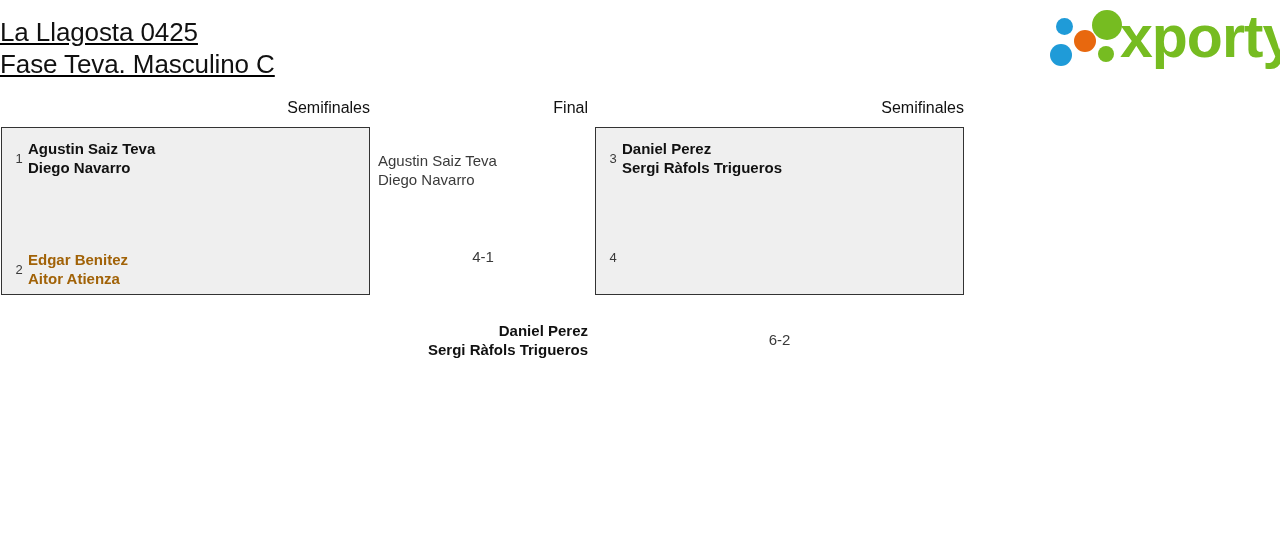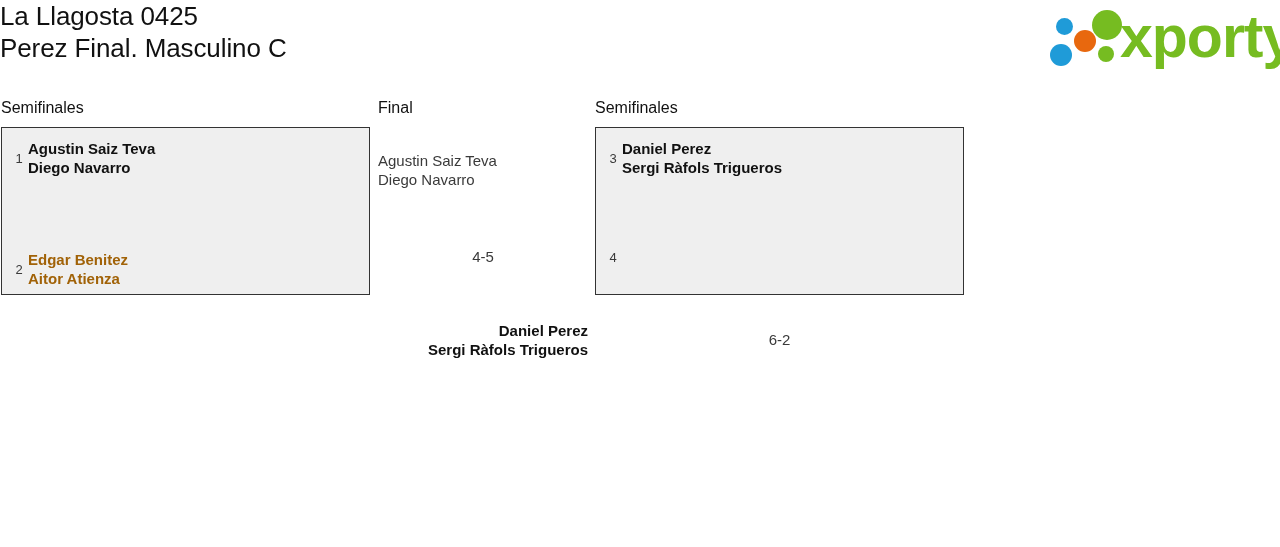--- a/index.html
+++ b/index.html
@@ -9,22 +9,23 @@
     background: #ffffff;
     font-family: "Liberation Sans", sans-serif;
     overflow: hidden;
   }
   .page { position: relative; width: 1280px; height: 547px; }
 
   
   .title-block {
     position: absolute;
     left: 0px;
-    top: 0px;
+    top: 16px;
     width: 700px;
+    text-decoration: underline;
   }
   .title-line {
     font-size: 26px;
     line-height: 32px;
     color: #111111;
     font-weight: 400;
     letter-spacing: -0.1px;
     white-space: nowrap;
   }
 
@@ -60,21 +61,21 @@
     letter-spacing: -1px;
   }
 
   
   .round-label {
     position: absolute;
     font-size: 16px;
     line-height: 20px;
     color: #111111;
     font-weight: 400;
-    text-align: left;
+    text-align: right;
   }
   .round-left   { left: 1px;   top: 98px; width: 369px; }
   .round-center { left: 378px; top: 98px; width: 210px; }
   .round-right  { left: 595px; top: 98px; width: 369px; }
 
   
   .match-box {
     position: absolute;
     background: #efefef;
     border: 1.5px solid #333333;
@@ -155,21 +156,21 @@
     text-align: right;
   }
 </style>
 </head>
 <body>
 
 <div class="page">
 
   <div class="title-block">
     <div class="title-line">La Llagosta 0425</div>
-    <div class="title-line">Perez Final. Masculino C</div>
+    <div class="title-line">Fase Teva. Masculino C</div>
   </div>
 
   <div class="logo">
     <div class="logo-dots">
       <span class="dot blue-sm"></span>
       <span class="dot blue-lg"></span>
       <span class="dot orange"></span>
       <span class="dot green-lg"></span>
       <span class="dot green-sm"></span>
     </div>
@@ -208,19 +209,19 @@
     <div class="score">6-2</div>
     <div class="team team-bottom">
       <span class="seed">4</span>
     </div>
   </div>
 
   <div class="final-loser">
     <div class="name-line">Agustin Saiz Teva</div>
     <div class="name-line">Diego Navarro</div>
   </div>
-  <div class="final-score">4-5</div>
+  <div class="final-score">4-1</div>
   <div class="final-winner">
     <div class="name-line">Daniel Perez</div>
     <div class="name-line">Sergi Ràfols Trigueros</div>
   </div>
 
 </div>
 
 </body></html>

